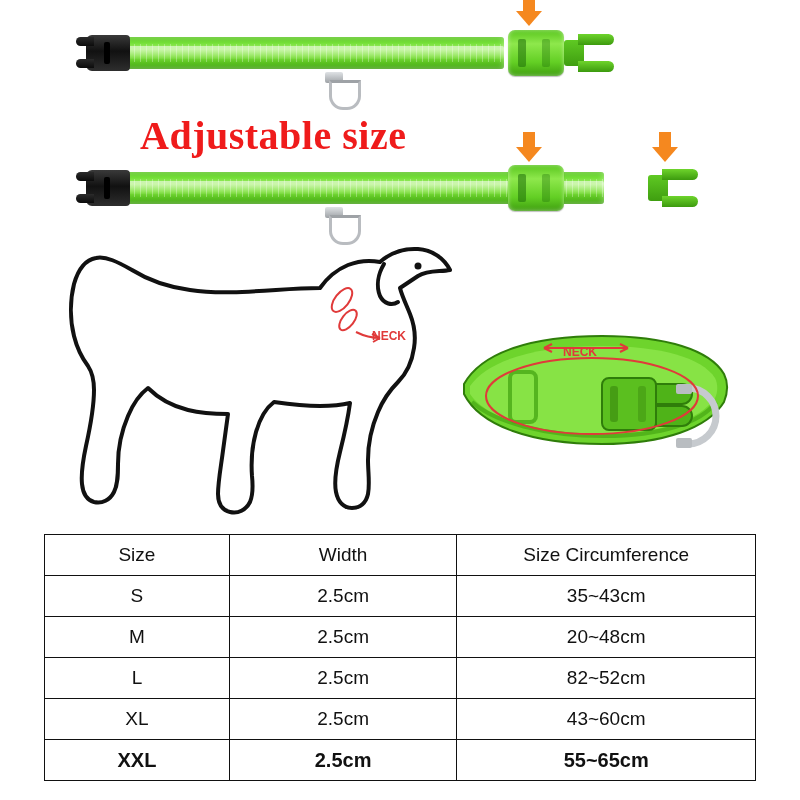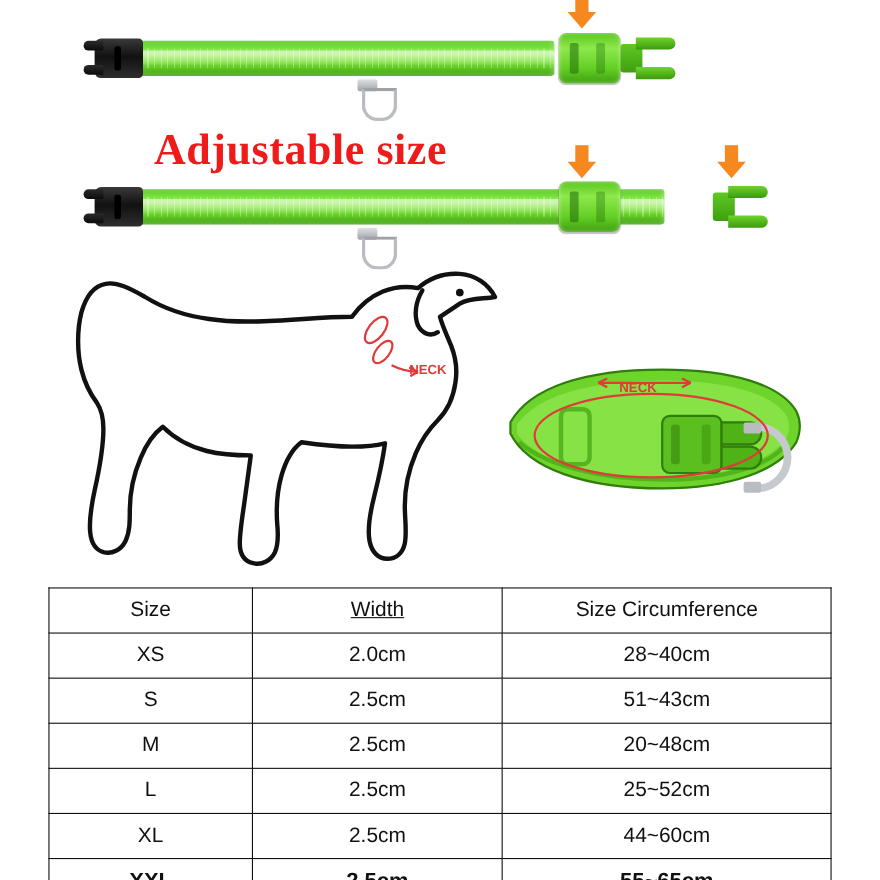--- a/index.html
+++ b/index.html
@@ -222,21 +222,21 @@
     font-size: 19px;
     color: #111;
     font-family: "Liberation Sans", sans-serif;
     font-weight: normal;
     height: 40px;
     padding: 0;
     margin-left: 42px;
   }
   table.size-table thead th { font-weight: normal; }
   table.size-table .col-size { width: 26%; }
-  table.size-table .col-width { width: 32%; text-decoration: underline; }
+  table.size-table .col-width { width: 32%; }
   table.size-table .col-neck { width: 42%; }
   table.size-table tr.last td { font-weight: bold; font-size: 20px; }
 </style>
 </head>
 <body>
 
 <div class="stage">
 
   <div class="collar collar-1">
     <div class="strap" style="left:26px; right:120px;">
@@ -374,43 +374,38 @@
   <table class="size-table">
     <thead>
       <tr>
         <th class="col-size">Size</th>
         <th class="col-width">Width</th>
         <th class="col-neck">Size Circumference</th>
       </tr>
     </thead>
     <tbody>
       <tr>
-        <td>XS</td>
-        <td>2.0cm</td>
-        <td>28~40cm</td>
-      </tr>
-      <tr>
         <td>S</td>
         <td>2.5cm</td>
-        <td>51~43cm</td>
+        <td>35~43cm</td>
       </tr>
       <tr>
         <td>M</td>
         <td>2.5cm</td>
         <td>20~48cm</td>
       </tr>
       <tr>
         <td>L</td>
         <td>2.5cm</td>
-        <td>25~52cm</td>
+        <td>82~52cm</td>
       </tr>
       <tr>
         <td>XL</td>
         <td>2.5cm</td>
-        <td>44~60cm</td>
+        <td>43~60cm</td>
       </tr>
       <tr class="last">
         <td>XXL</td>
         <td>2.5cm</td>
         <td>55~65cm</td>
       </tr>
     </tbody>
   </table>
 
 </div>

